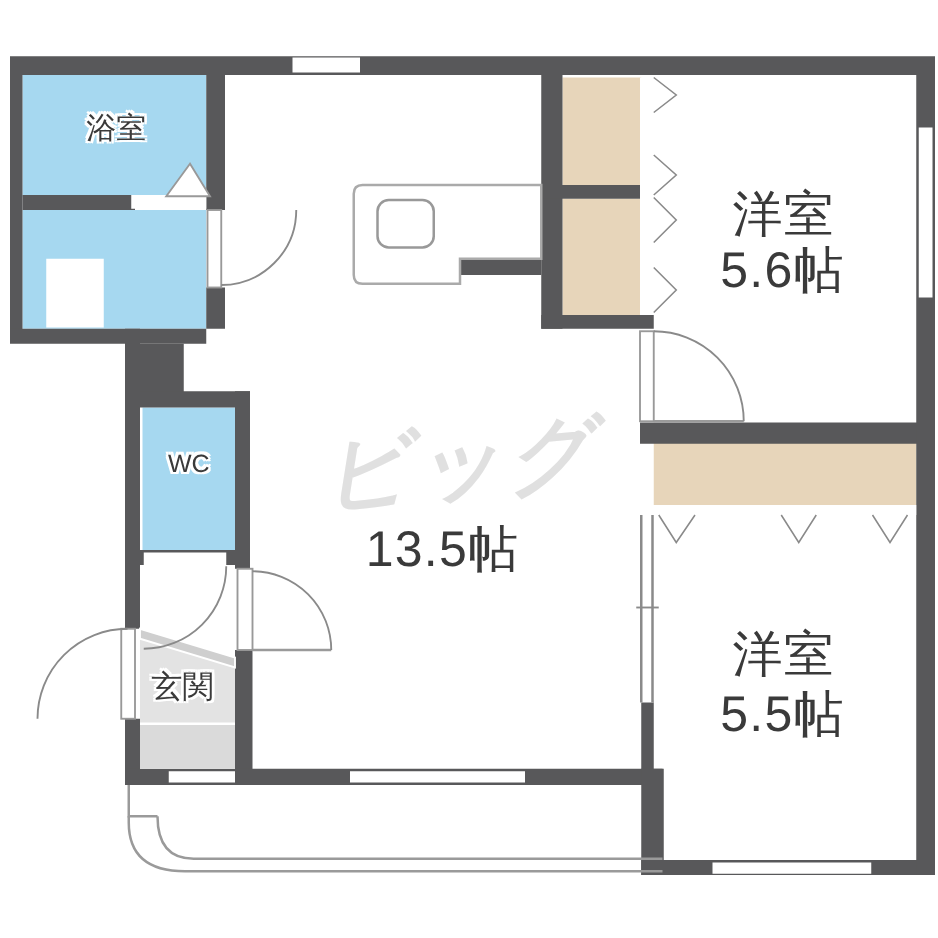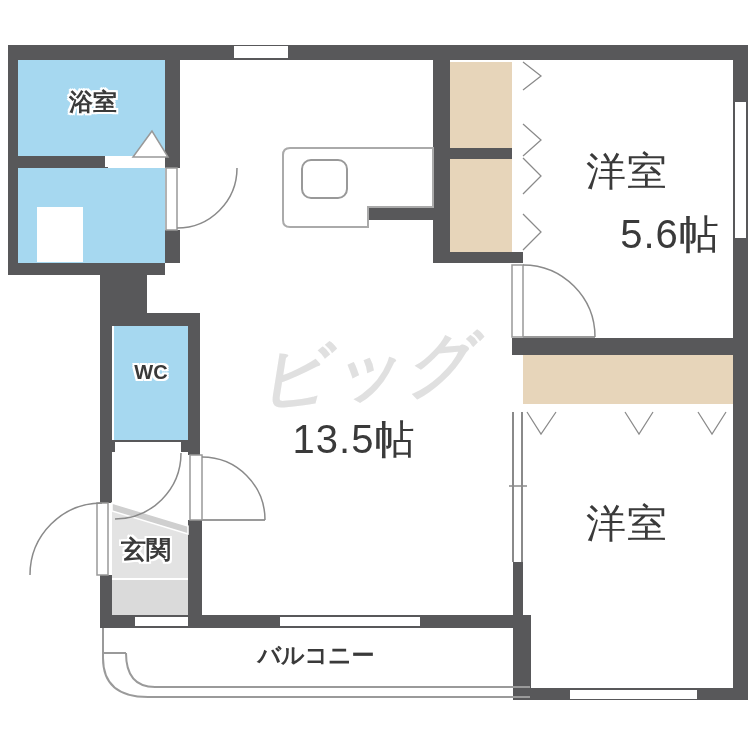--- a/index.html
+++ b/index.html
@@ -9,21 +9,21 @@
   .water{position:absolute;background:var(--water);}
   .closet{position:absolute;background:var(--closet);}
   .whitebar{position:absolute;background:#fff;border:1px solid var(--line);box-sizing:border-box;}
   .plainwhite{position:absolute;background:#fff;}
   .thinwall{position:absolute;background:#fff;border-left:2px solid #8a8a8a;border-right:2px solid #8a8a8a;box-sizing:border-box;}
   svg.overlay{position:absolute;left:0;top:0;z-index:30;}
   .lbl{position:absolute;z-index:40;color:var(--text);white-space:nowrap;
        transform:translate(-50%,-50%);
        text-shadow:-2px -2px 0 #fff,2px -2px 0 #fff,-2px 2px 0 #fff,2px 2px 0 #fff,0 2px 0 #fff,0 -2px 0 #fff,2px 0 0 #fff,-2px 0 0 #fff;}
   .lbl.big{font-size:40px;letter-spacing:1px;font-weight:500;}
-  .lbl.med{font-size:26px;font-weight:700;}
+  .lbl.med{font-size:26px;font-weight:400;}
   .wm{position:absolute;z-index:20;color:var(--watermark);font-size:68px;font-weight:bold;
       transform:translate(-50%,-50%) rotate(-5deg);letter-spacing:4px;font-style:italic;}
 </style>
 </head>
 <body>
 
 <div id="plan" style="--wall: #58585a; --water: #a6d8f0; --closet: #e7d5ba; --text: #3a3a3a; --watermark: #e0e0e0;">
 
   <div class="water" style="left:18px;top:60px;width:147px;height:98px;"></div>
   <div class="water" style="left:18px;top:168px;width:147px;height:95px;"></div>
@@ -128,20 +128,20 @@
       <polyline points="527,412 541,434 556,412"></polyline>
       <polyline points="625,412 639,434 653,412"></polyline>
       <polyline points="698,412 712,434 726,412"></polyline>
     </g>
 
     <line x1="509" y1="486" x2="527" y2="486" stroke="#8a8a8a" stroke-width="1.5"></line>
   </svg>
 
   <div class="lbl med" style="left:93px;top:102px;font-size:24px;">浴室</div>
   <div class="lbl big" style="left:627px;top:171px;">洋室</div>
-  <div class="lbl big" style="left:626px;top:234px;margin-left:44px;">5.6帖</div>
+  <div class="lbl big" style="left:626px;top:216px;">5.6帖</div>
   <div class="lbl big" style="left:354px;top:439px;text-align:right;">13.5帖</div>
   <div class="lbl med" style="left:151px;top:372px;font-size:20px;">WC</div>
   <div class="lbl med" style="left:146px;top:549px;font-size:25px;">玄関</div>
   <div class="lbl big" style="left:627px;top:523px;">洋室</div>
-  <div class="lbl med" style="left:316px;top:655px;font-size:23px;">バルコニー</div>
+  <div class="lbl big" style="left:626px;top:571px;">5.5帖</div>
 
 </div>
 
 </body></html>

